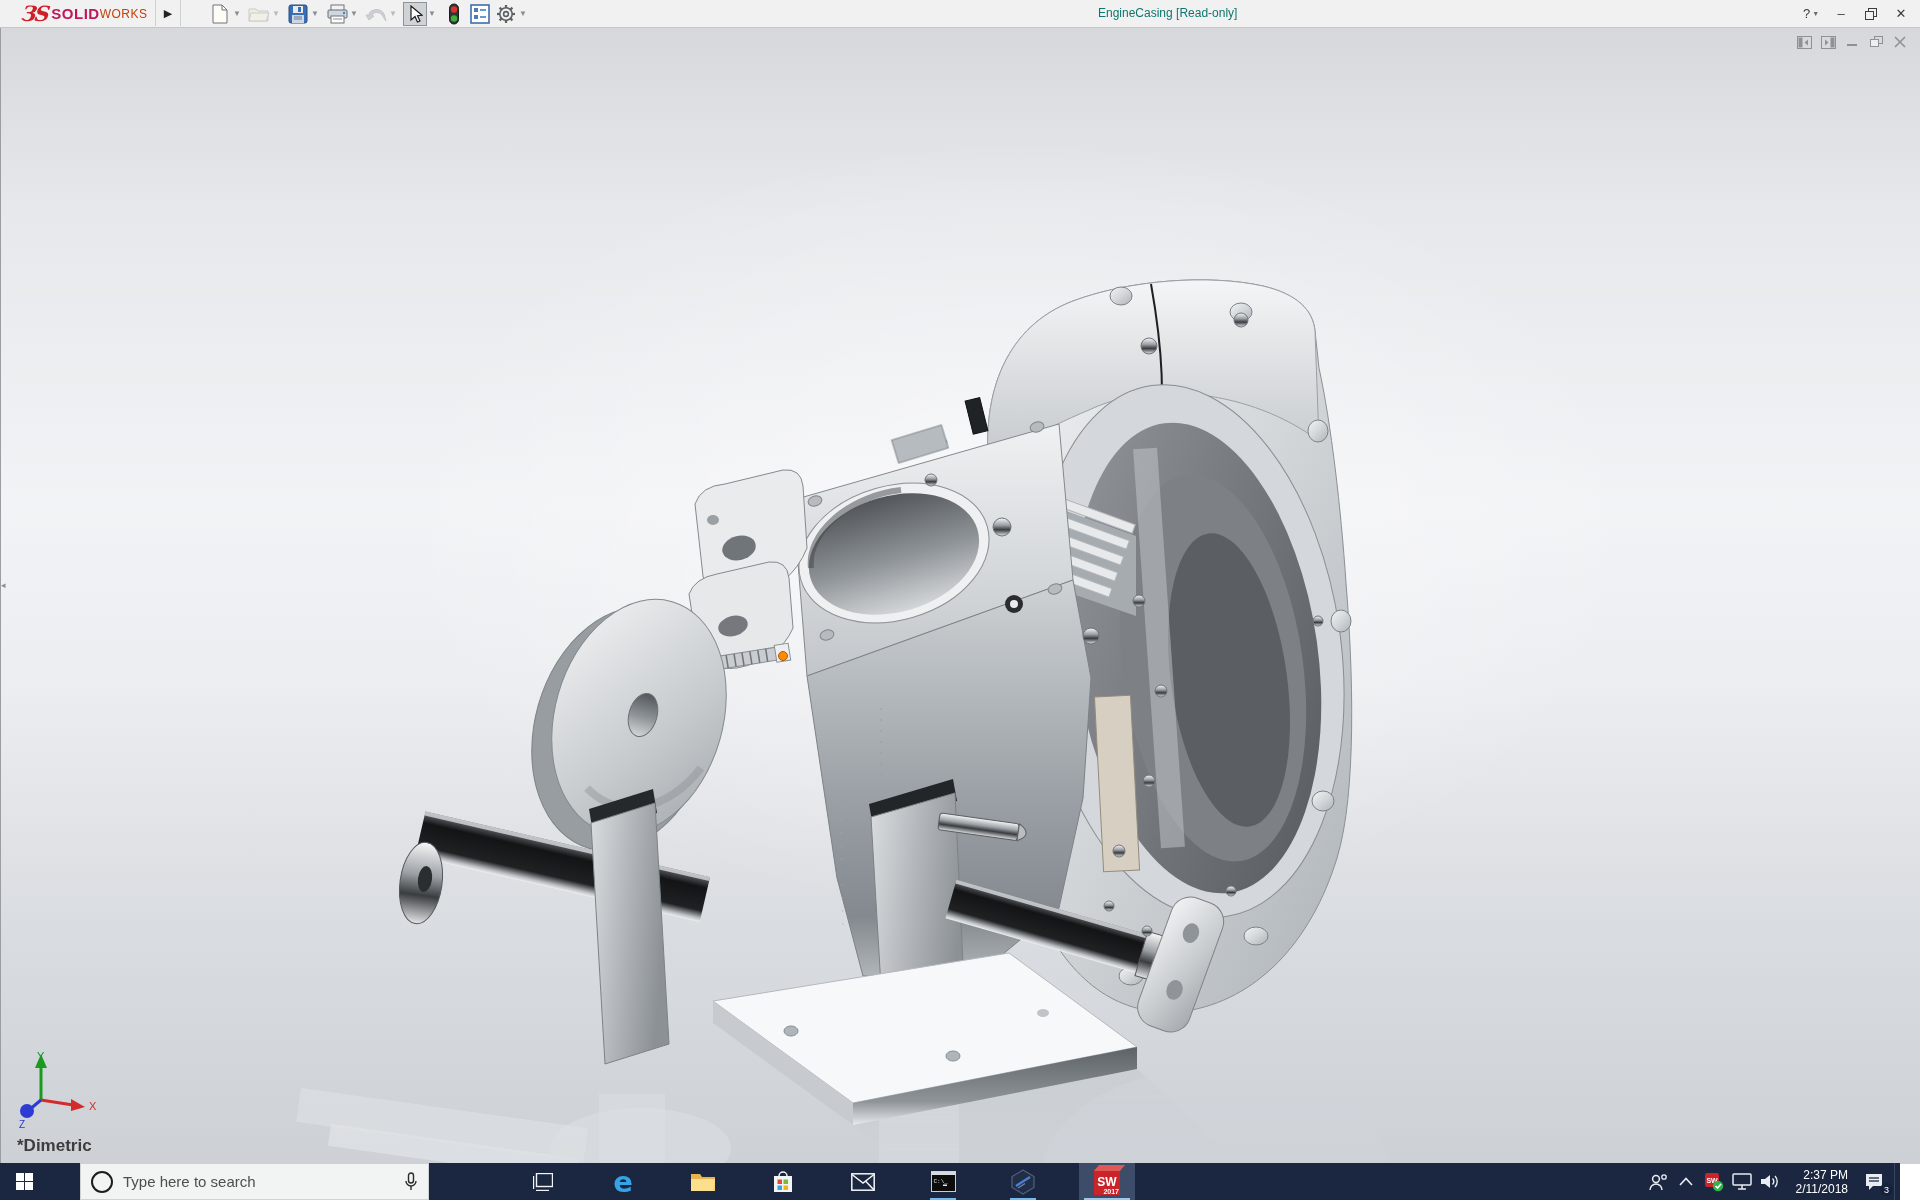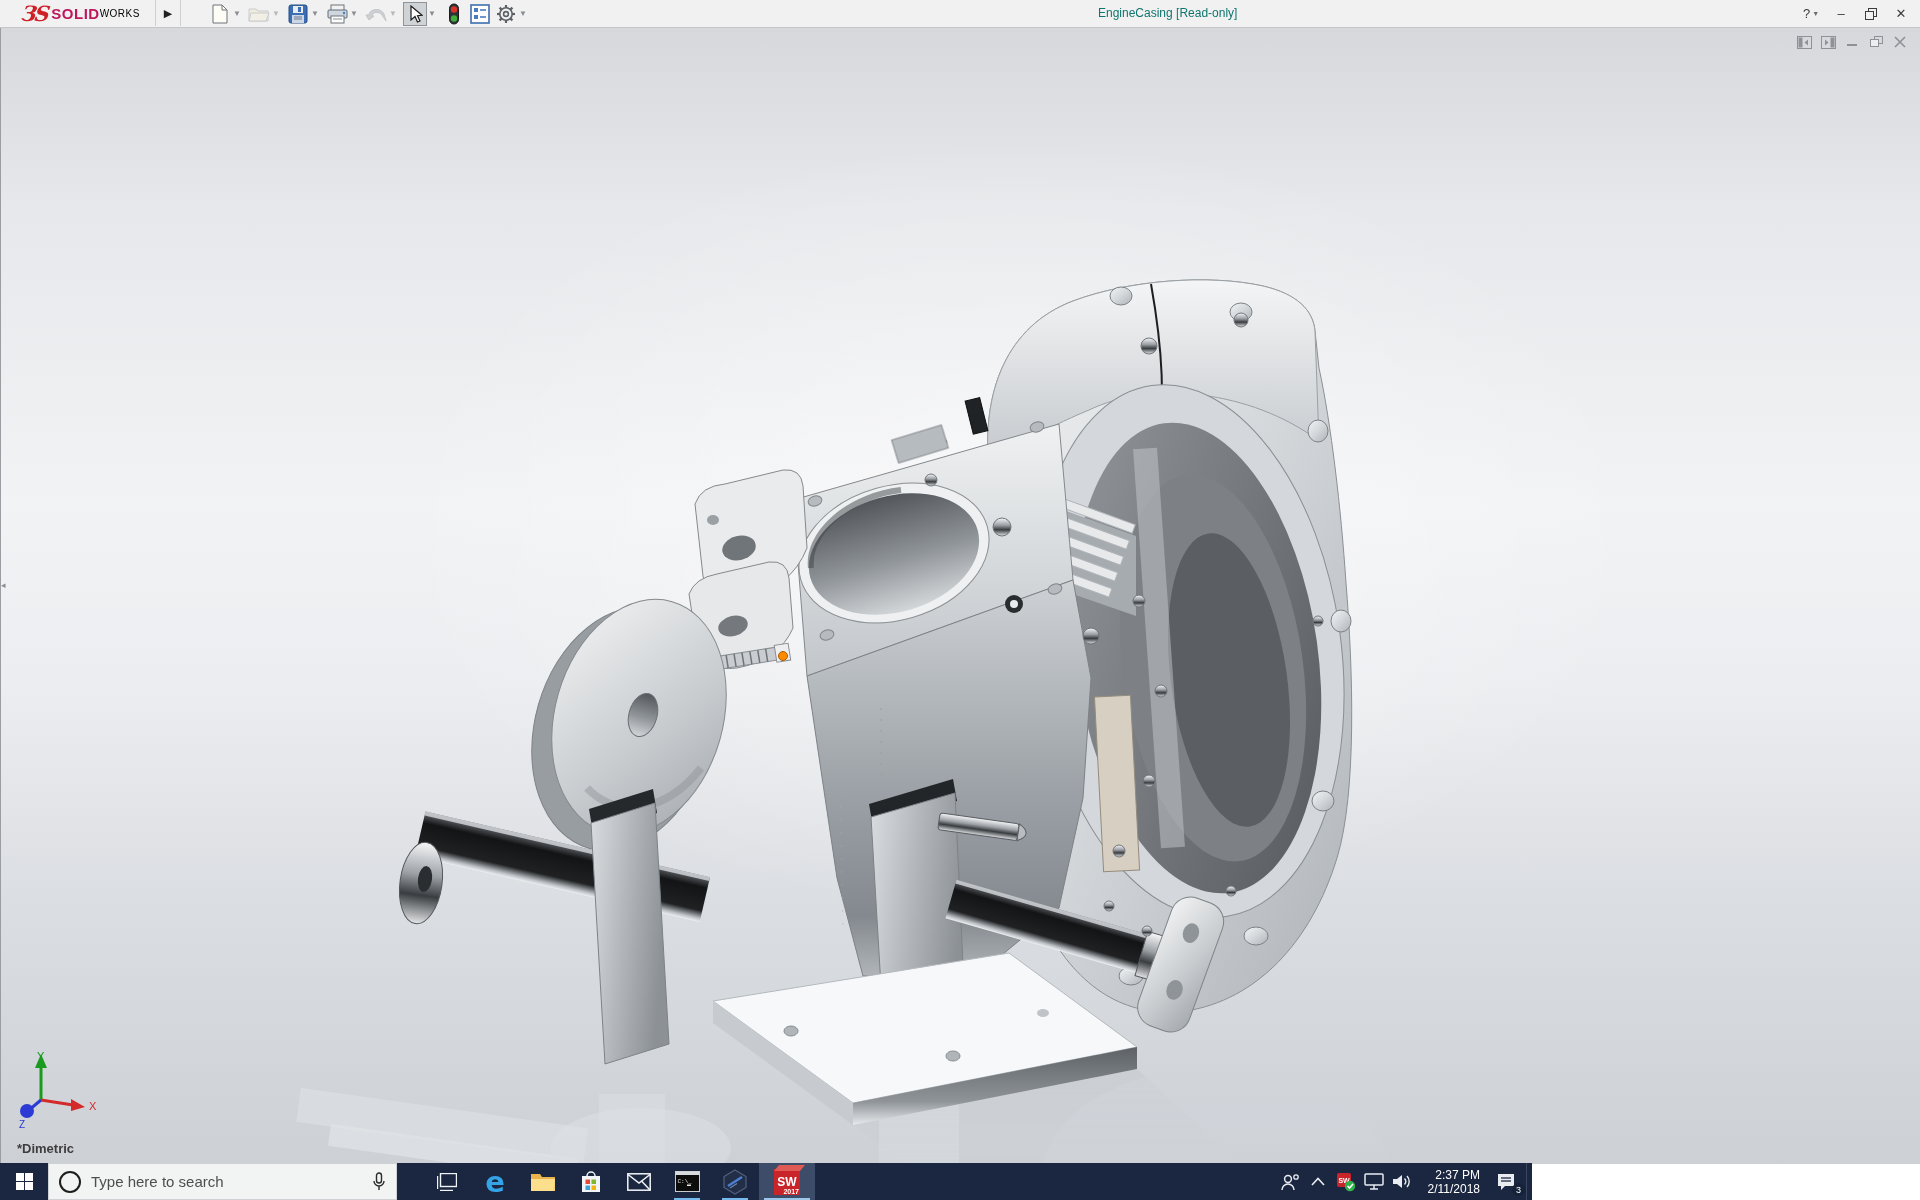--- a/index.html
+++ b/index.html
@@ -4,21 +4,21 @@
 <style>
   html,body{margin:0;padding:0;width:1920px;height:1200px;overflow:hidden;
     font-family:"Liberation Sans",sans-serif;-webkit-font-smoothing:antialiased;}
   
   #titlebar{position:absolute;left:0;top:0;width:1920px;height:27px;background:#f1f1f2;
     border-bottom:1px solid #c3c7ca;}
   #brand{position:absolute;left:22px;top:2px;height:23px;display:flex;align-items:center;}
   #brand .mark{font-family:"DejaVu Serif",serif;font-style:italic;font-weight:bold;
     color:#d02027;font-size:21px;letter-spacing:-2px;margin-right:3px;transform:skewX(-8deg);}
   #brand .b1{color:#be185d;font-size:15px;font-weight:bold;letter-spacing:.5px;}
-  #brand .b2{color:#000000;font-size:10px;font-weight:normal;letter-spacing:.5px;}
+  #brand .b2{color:#c2410c;font-size:12px;font-weight:normal;letter-spacing:.5px;}
   #flyout{position:absolute;left:155px;top:0;width:24px;height:26px;border-left:1px solid #cdd0d3;
     border-right:1px solid #cdd0d3;display:flex;align-items:center;justify-content:center;
     font-size:11px;color:#222;}
   #toolbar{position:absolute;left:206px;top:1px;height:25px;display:flex;align-items:center;}
   .tbtn{width:24px;height:24px;display:flex;align-items:center;justify-content:center;margin-left:2px;}
   .tbtn.active{background:#d0d3d6;border:1px solid #8f9498;width:22px;height:22px;}
   .dd{width:10px;height:24px;display:flex;align-items:center;justify-content:center;
     font-size:8px;color:#8a8e92;margin-right:3px;}
   .dd.dim{color:#b7babd;}
   #doc-title{position:absolute;left:1098px;top:6px;font-size:12px;color:#0f766e;}
@@ -28,26 +28,26 @@
   .wbtn .tiny{font-size:7px;color:#6b6b6b;margin-left:2px;}
   
   #viewport{position:absolute;left:0;top:28px;width:1920px;height:1136px;
     background:
       radial-gradient(ellipse 900px 560px at 53% 44%, rgba(255,255,255,.55), rgba(255,255,255,0) 70%),
       linear-gradient(180deg,#d6d8dc 0%,#e6e8eb 16%,#f2f3f5 42%,#ecedf0 58%,#dadde1 78%,#cdd1d6 100%);
     border-left:1px solid #9a9ea3;}
   #edge-tab{position:absolute;left:0;top:552px;color:#8a8e93;font-size:9px;}
   #doc-controls{position:absolute;right:10px;top:5px;display:flex;align-items:center;color:#8e9297;}
   .dbtn{width:22px;height:18px;display:flex;align-items:center;justify-content:center;margin-left:2px;}
-  #view-label{position:absolute;left:16px;bottom:8px;font-size:13px;font-weight:bold;color:#3d3d3d;}
+  #view-label{position:absolute;left:16px;bottom:8px;font-size:17px;font-weight:bold;color:#3d3d3d;}
   #scene{position:absolute;left:0;top:0;}
   #triad{position:absolute;left:10px;bottom:26px;}
   
-  #taskbar{position:absolute;left:0;top:1163px;width:1532px;height:37px;background:#1b2740;
-    display:flex;align-items:stretch;}
+  #taskbar{position:absolute;left:0;top:1163px;width:1900px;height:37px;background:#1b2740;
+    display:flex;align-items:stretch;gap:32px;}
   #start{width:48px;display:flex;align-items:center;justify-content:center;}
   #start .win{display:grid;grid-template-columns:8px 8px;grid-template-rows:8px 8px;gap:1px;}
   #start .win div{background:#ffffff;}
   #searchbox{width:347px;background:#f2f3f3;display:flex;align-items:center;border:1px solid #cfd2d4;}
   #searchbox .ring{width:18px;height:18px;border:2px solid #1d1d1d;border-radius:50%;margin:0 10px 0 10px;}
   #searchbox .ph{font-size:15px;color:#4e4e4e;flex:1;}
   .tb-icon{width:48px;display:flex;align-items:center;justify-content:center;position:relative;}
   .tb-icon .ul{position:absolute;bottom:0;left:11px;right:11px;height:2px;background:#76b9ed;}
   .tb-icon.active{background:#3d4c68;}
   .tb-icon.active .ul{left:5px;right:5px;background:#9cc7ea;}

